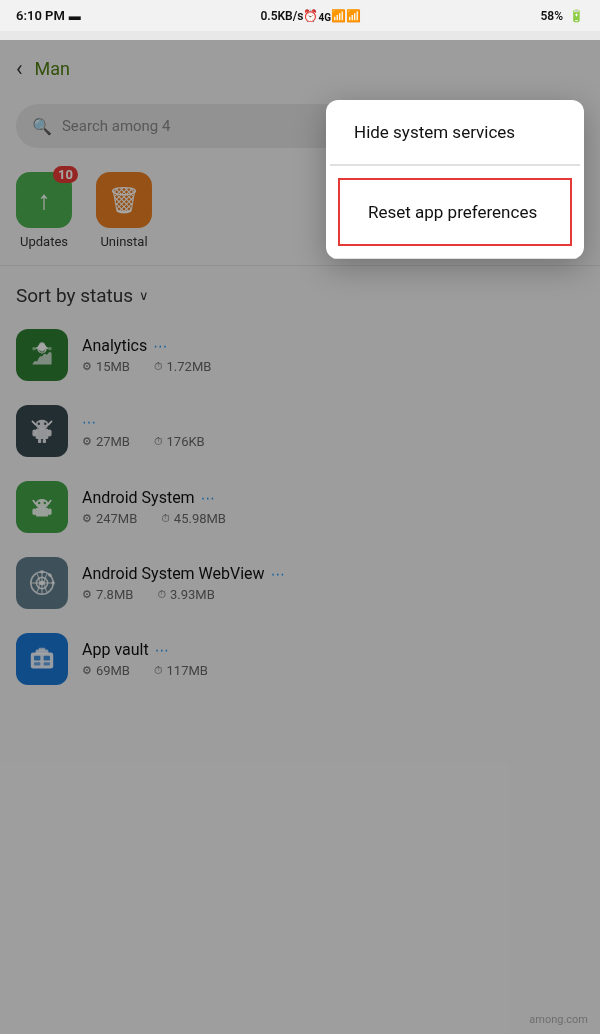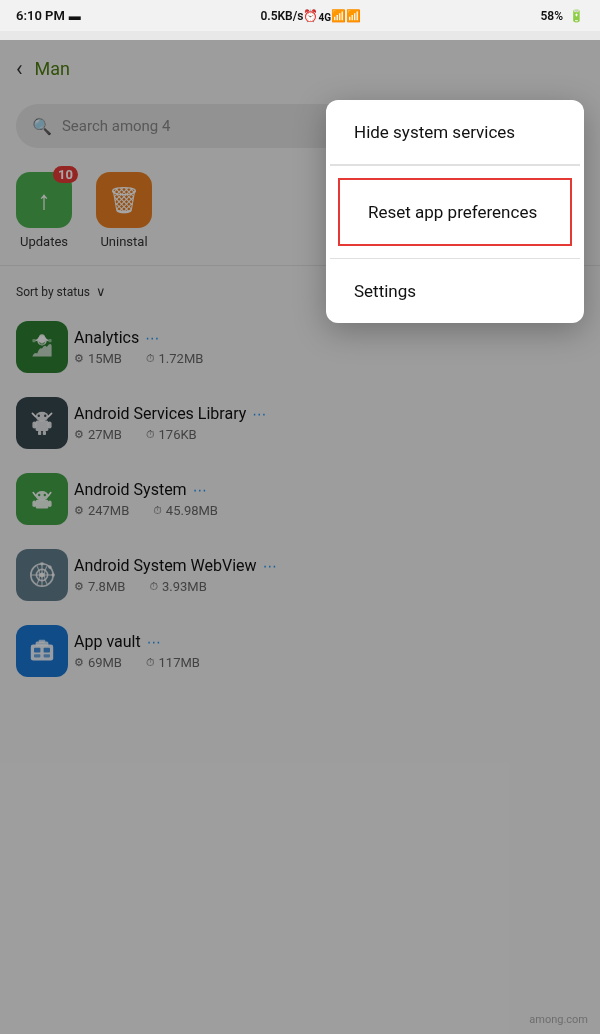--- a/index.html
+++ b/index.html
@@ -124,31 +124,31 @@
     }
 
     
     .sort-row {
       padding: 10px 16px;
       display: flex;
       align-items: center;
       gap: 6px;
     }
     .sort-label {
-      font-size: 12px;
+      font-size: 19px;
       color: #333;
     }
 
     
     .app-list { padding: 0 0; }
     .app-item {
       display: flex;
       align-items: center;
       padding: 12px 16px;
-      gap: 6px;
+      gap: 14px;
       background: #f2f2f2;
     }
     .app-icon {
       width: 52px;
       height: 52px;
       border-radius: 12px;
       display: flex;
       align-items: center;
       justify-content: center;
       font-size: 22px;
@@ -336,21 +336,20 @@
           <path d="M28 12 L32 8" stroke="white" stroke-width="2" stroke-linecap="round"></path>
           <rect x="12" y="17" width="16" height="13" rx="2" fill="white" opacity="0.85"></rect>
           <rect x="8" y="18" width="5" height="9" rx="2.5" fill="white" opacity="0.85"></rect>
           <rect x="27" y="18" width="5" height="9" rx="2.5" fill="white" opacity="0.85"></rect>
           <rect x="15" y="30" width="4" height="5" rx="1" fill="white" opacity="0.85"></rect>
           <rect x="21" y="30" width="4" height="5" rx="1" fill="white" opacity="0.85"></rect>
         </svg>
       </div>
       <div class="app-info">
         <div class="app-name-row">
-          <span class="app-name">Android Services Library</span>
           <span class="app-dots">⋯</span>
         </div>
         <div class="app-sizes">
           <span class="app-size">
             <span style="font-size:11px;">⚙</span>
             27MB
           </span>
           <span class="app-size">
             <span style="font-size:11px;">⏱</span>
             176KB
@@ -463,18 +462,15 @@
 <div class="dropdown-menu">
   <div class="menu-item">
     <span>Hide system services</span>
   </div>
   <div class="menu-divider"></div>
   <div class="menu-divider"></div>
   <div class="menu-item menu-item-highlighted">
     <span>Reset app preferences</span>
   </div>
   <div class="menu-divider"></div>
-  <div class="menu-item">
-    <span>Settings</span>
-  </div>
 </div>
 
 <div class="watermark">among.com</div>
 
 </body></html>

